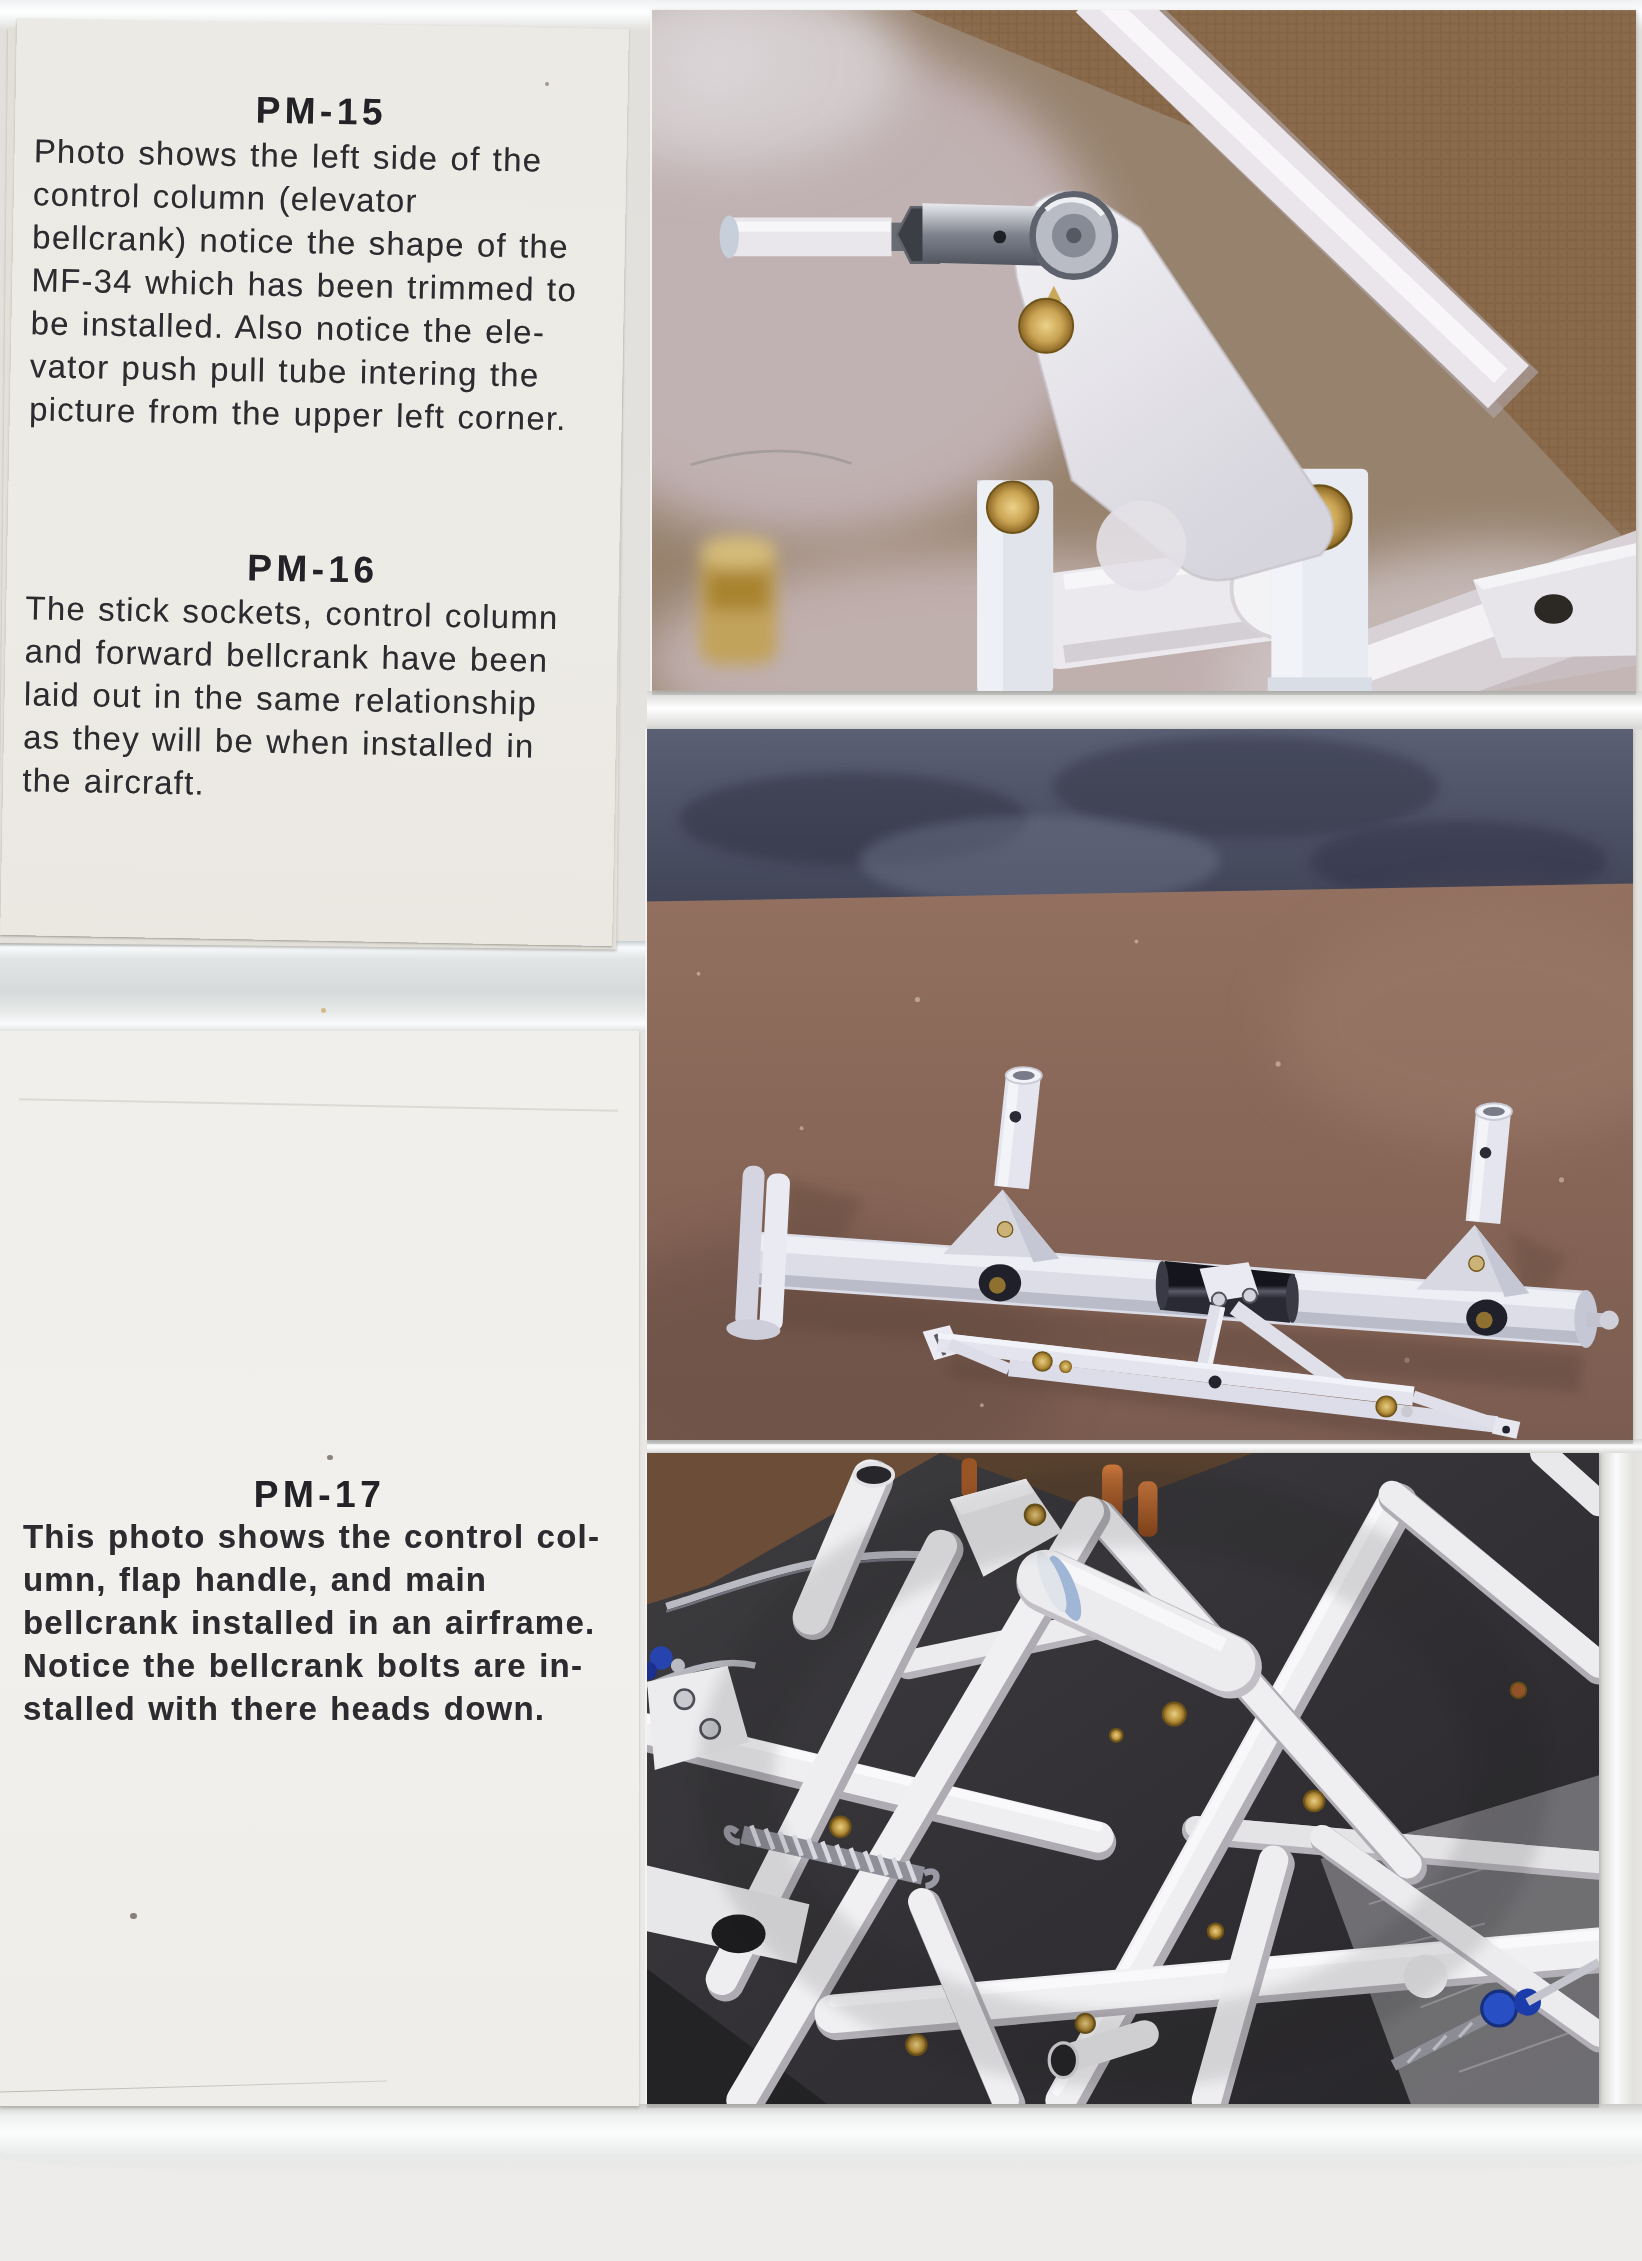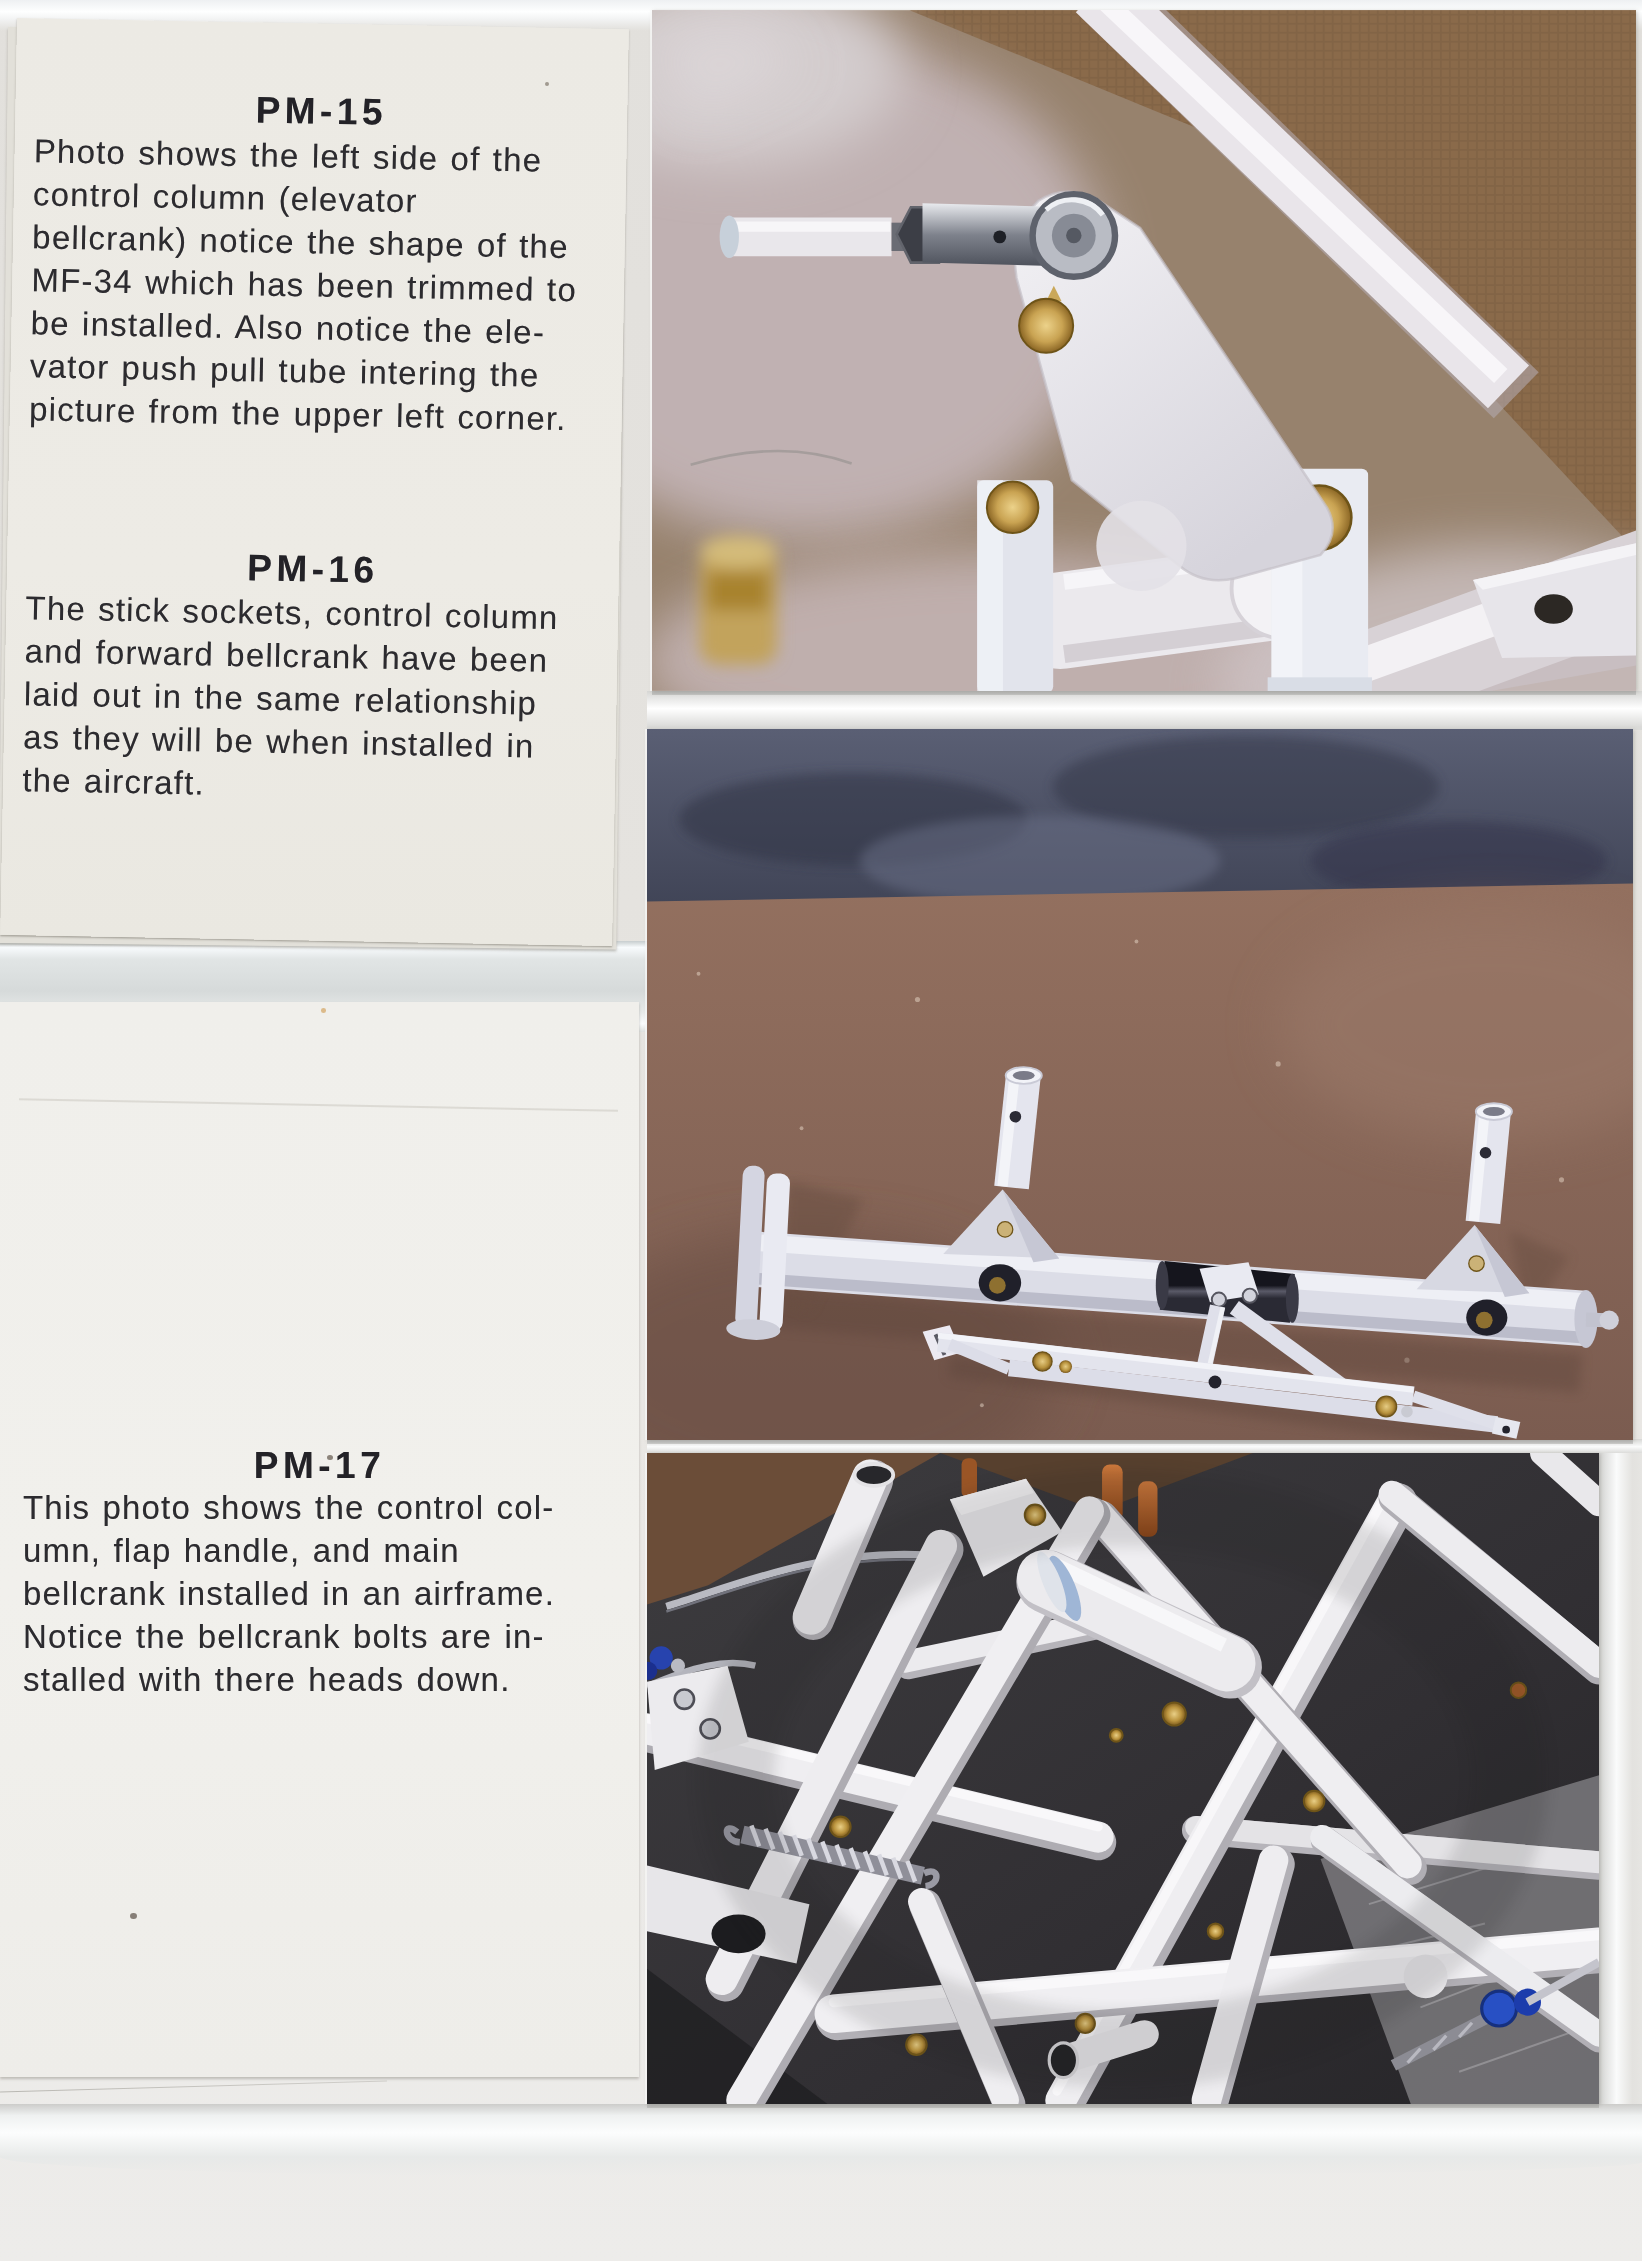--- a/index.html
+++ b/index.html
@@ -22,30 +22,30 @@
     background:linear-gradient(180deg,#ccccca 0%,#eff1f1 16%,#fcfdfd 40%,#e7e9e8 74%,rgba(236,234,231,0) 100%);
     border-radius:0 0 45% 35% / 0 0 14px 19.3px;}
   
   .card{position:absolute;background:#edebe5;}
   .card-under{position:absolute;background:#e2e0d9;}
   .card1-under{left:7.7px;top:27px;width:618px;height:916px;transform:rotate(.6deg);transform-origin:top left;
     box-shadow:0 1.9px 2.6px rgba(120,115,105,.45);}
   .card1{left:17px;top:18px;width:612px;height:917px;transform:rotate(1.05deg);transform-origin:top left;
     background:linear-gradient(180deg,#eceae4 0%,#edebe5 60%,#eae8e1 100%);
     box-shadow:0 1.3px 1.9px rgba(110,105,95,.5);}
-  .card2{left:0;top:1002px;width:639px;height:1075px;
+  .card2{left:0;top:1031px;width:639px;height:1075px;
     background:linear-gradient(180deg,#f0efeb 0%,#f1f0ec 55%,#eeede9 100%);
     box-shadow:0 1.9px 2.6px rgba(120,115,105,.4);}
   .heading{position:absolute;left:0;width:100%;text-align:center;font-weight:bold;
     font-size:37px;letter-spacing:4.5px;color:#232227;text-shadow:0 0 0.6px rgba(35,34,39,.4);}
   .para{position:absolute;left:19.3px;width:599px;font-size:33px;line-height:43px;
     letter-spacing:1.2px;word-spacing:1.9px;color:#2c2b2f;white-space:pre;
     text-shadow:0 0 0.6px rgba(44,43,47,.35);}
   .h1{top:67px}.b1{top:111px}.h2{top:525px}.b2{top:568px}
-  .h3{top:443px}.b3{top:484px;left:23px;}
+  .h3{top:443px}.b3{top:484px;left:23px;font-weight:bold;}
   .crease{left:19.3px;top:1104px;width:599px;height:1.9px;background:#d8d6d0;transform:rotate(1.1deg);opacity:.85;}
   .hairline{left:0;top:2086px;width:387px;height:1.3px;background:linear-gradient(90deg,#908e86,#b9b7b1);
     transform:rotate(-1.6deg);opacity:.55;}
   .speck{position:absolute;border-radius:50%;}
   
   .photo{position:absolute;overflow:hidden;
     box-shadow:-1.9px 0 0 rgba(250,250,250,.75), 0 3.9px 0 rgba(150,150,148,.45), 1.3px 1.3px 3.9px rgba(110,105,98,.35);}
   .photo svg{display:block;width:100%;height:100%;}
   .p1{left:652px;top:10.3px;width:984px;height:681px;}
   .p2{left:647px;top:729px;width:986px;height:711px;}

